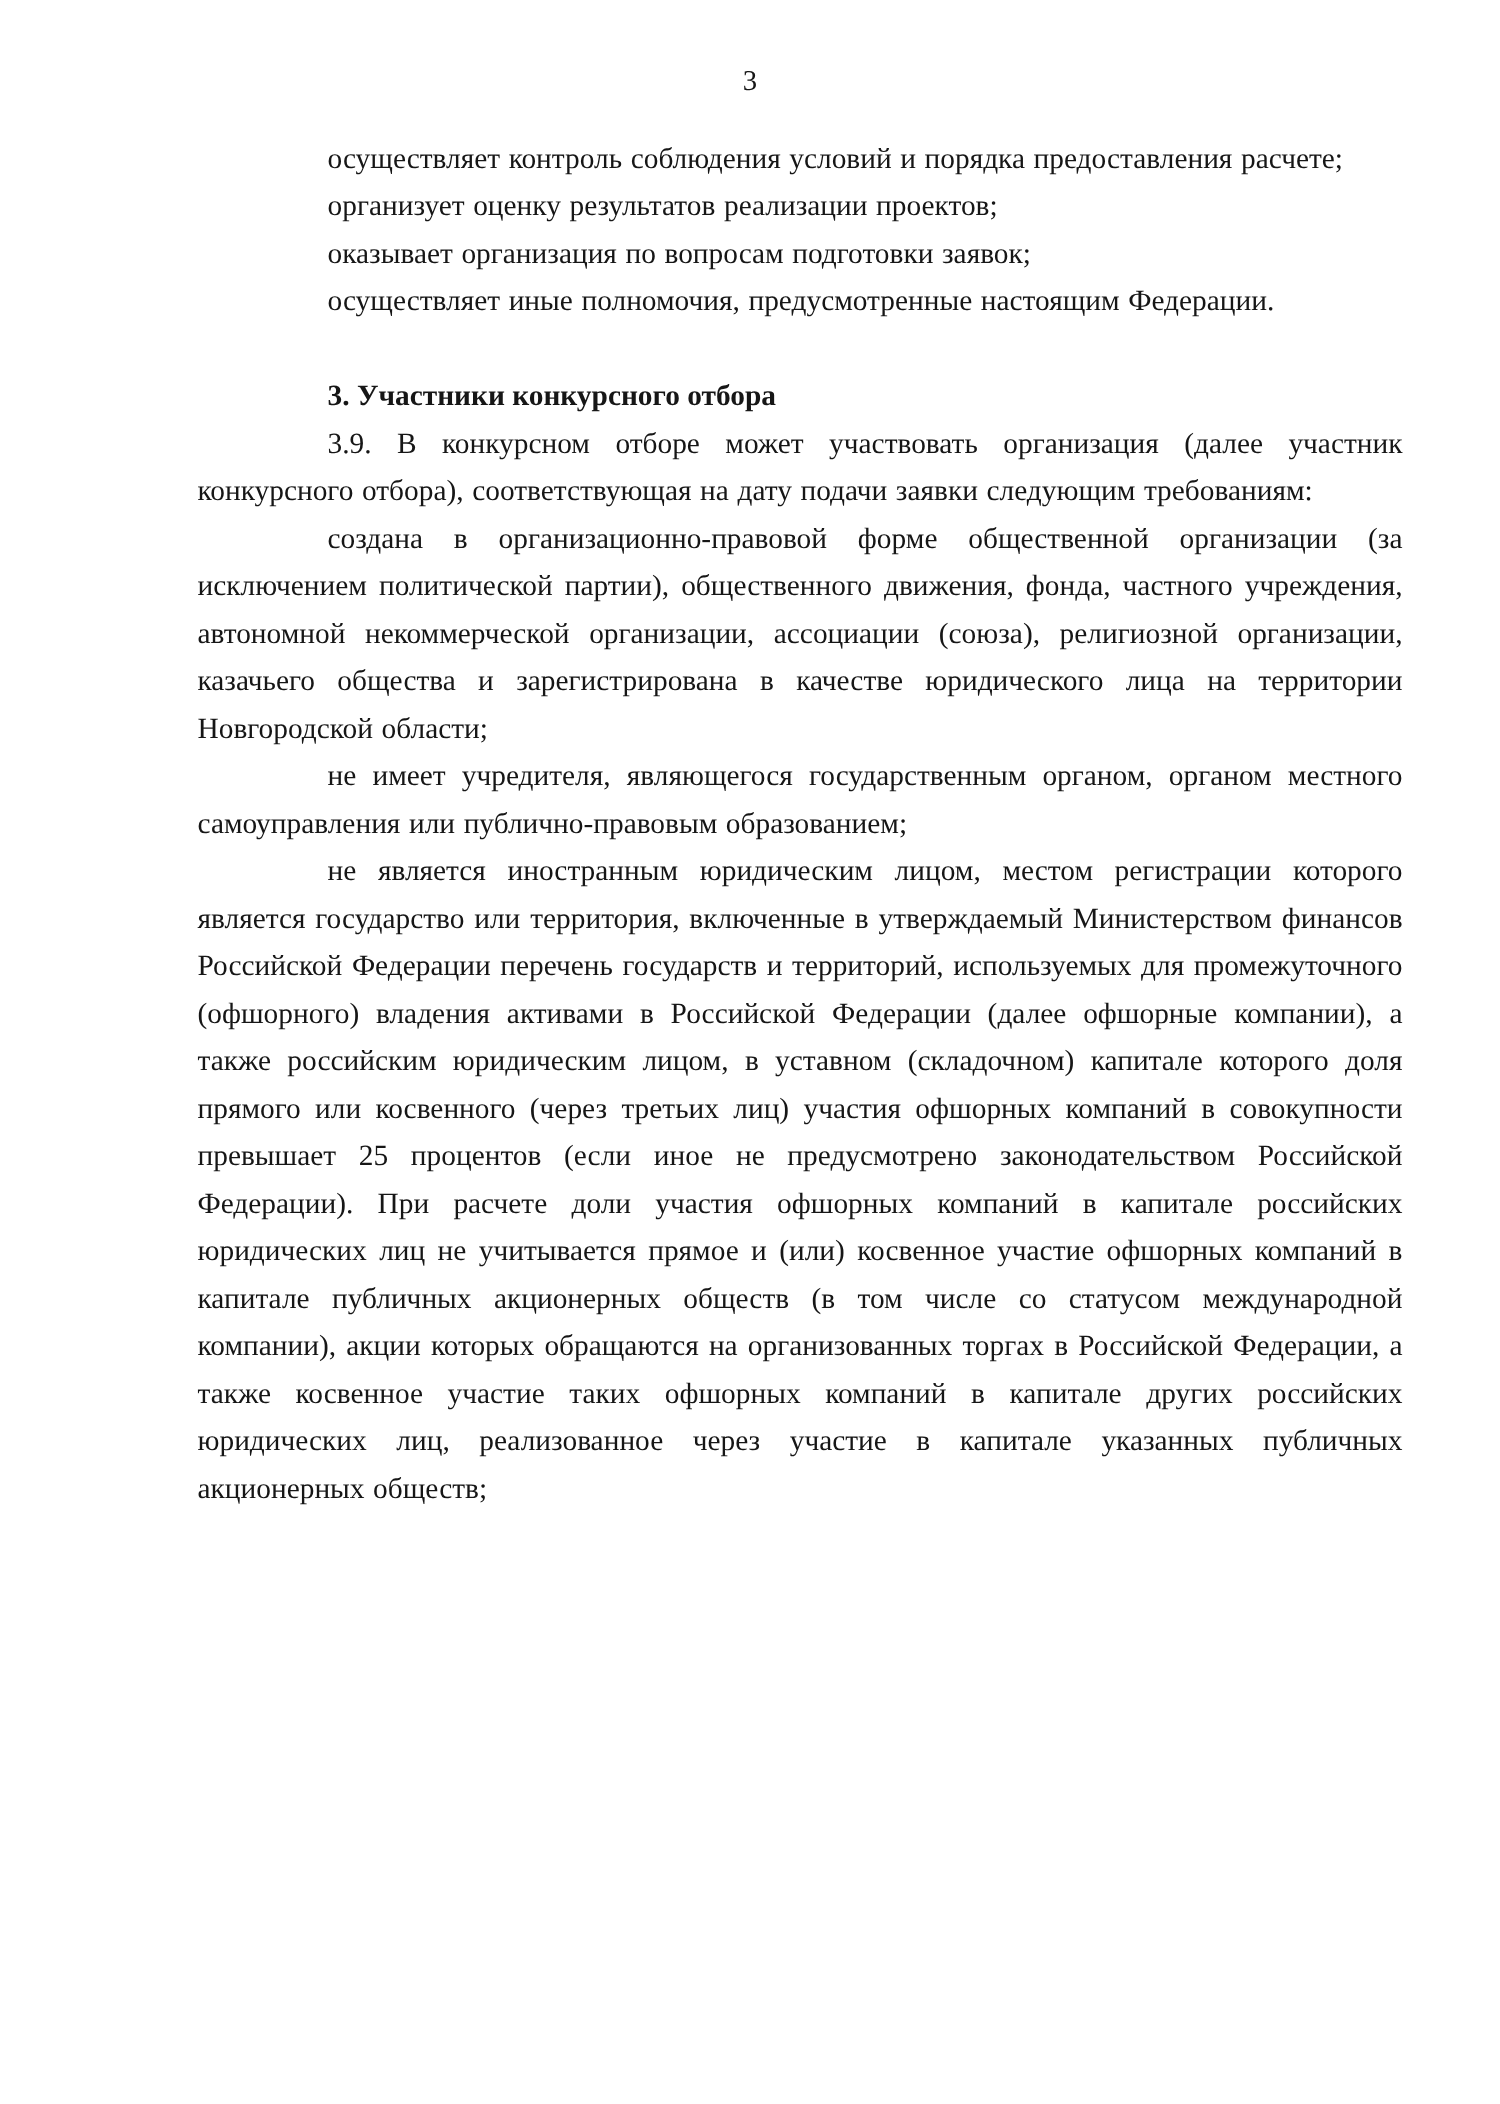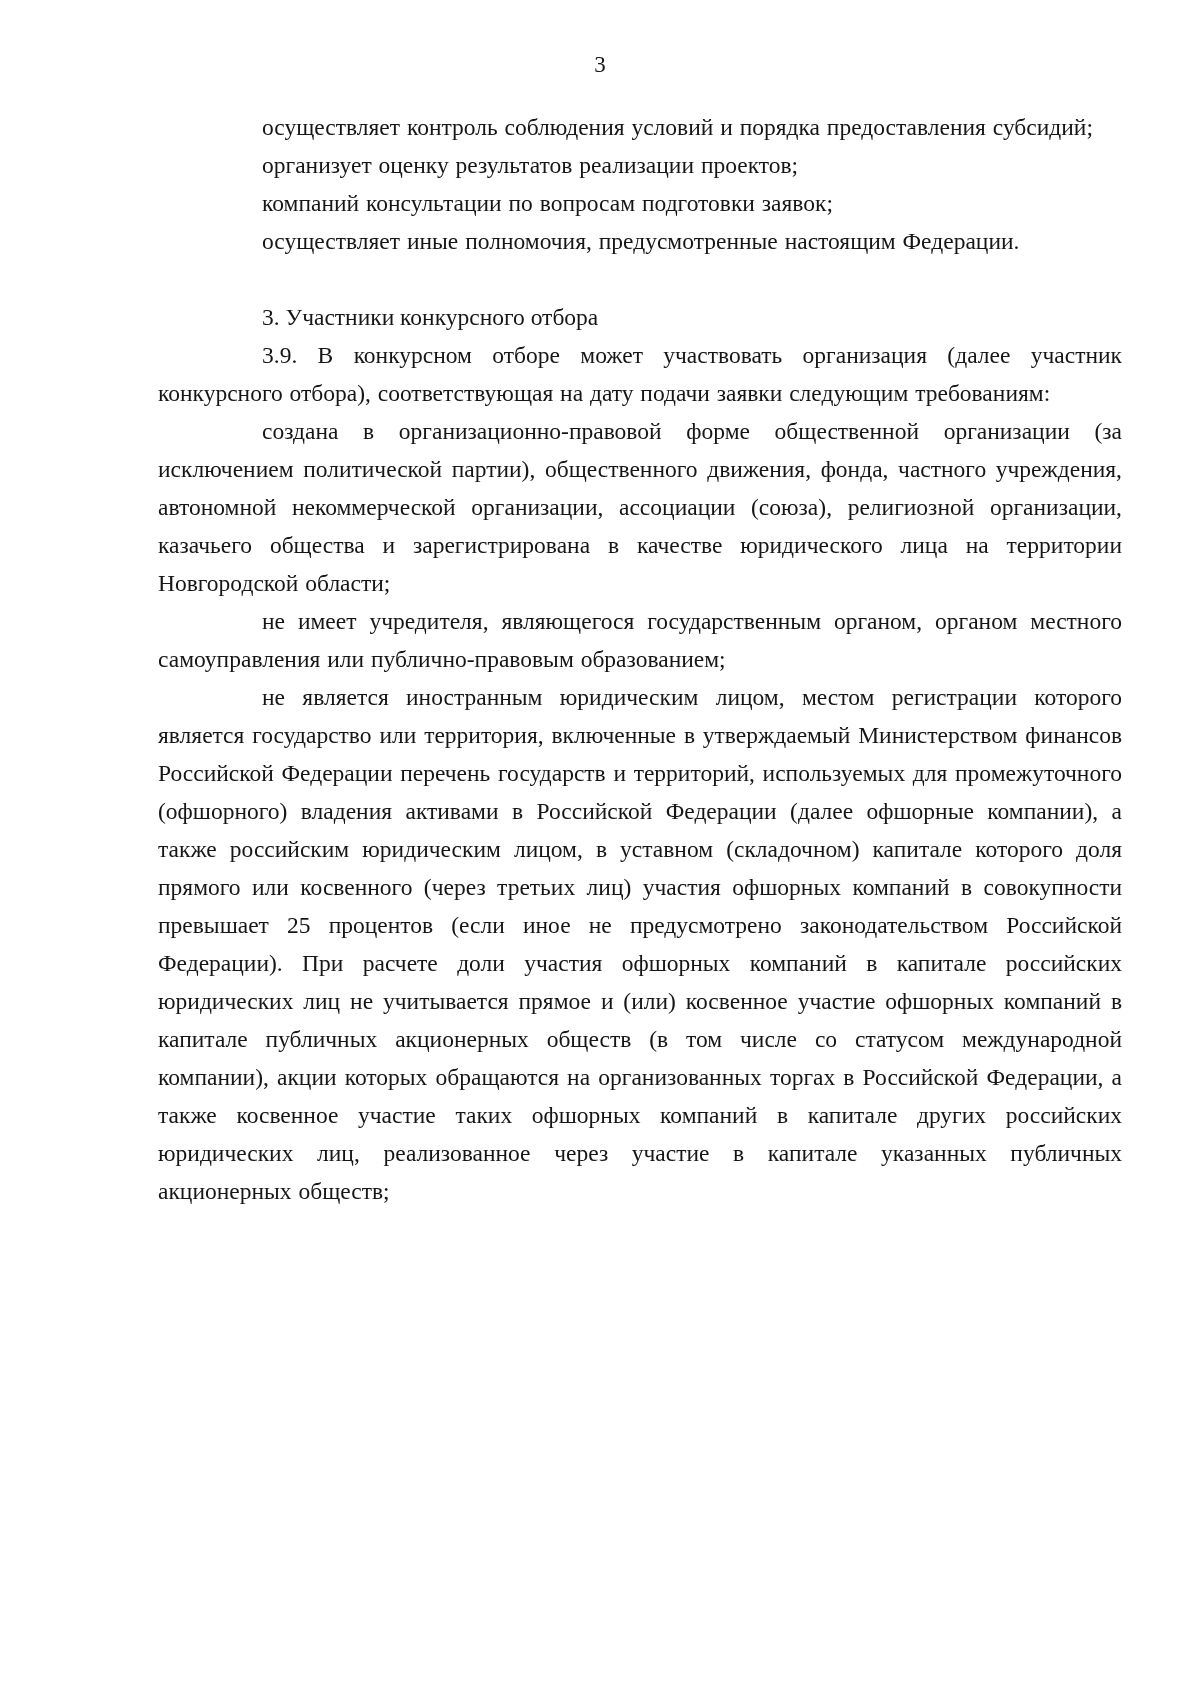--- a/index.html
+++ b/index.html
@@ -32,38 +32,38 @@
   }
   .para {
     margin: 0;
     text-indent: 104px;
     word-spacing: 1px;
   }
   .heading {
     margin: 38px 0 0 0;
     font-size: 23.5px;
     line-height: 38px;
-    font-weight: normal;
+    font-weight: bold;
     text-indent: 104px;
   }
 </style>
 </head>
 <body>
 
 <div class="page">
 
   <div class="page-number">3</div>
 
   <div class="content">
 
-    <p class="para">осуществляет контроль соблюдения условий и порядка предоставления субсидий;</p>
+    <p class="para">осуществляет контроль соблюдения условий и порядка предоставления расчете;</p>
 
     <p class="para">организует оценку результатов реализации проектов;</p>
 
-    <p class="para">компаний консультации по вопросам подготовки заявок;</p>
+    <p class="para">оказывает организация по вопросам подготовки заявок;</p>
 
     <p class="para">осуществляет иные полномочия, предусмотренные настоящим Федерации.</p>
 
     <h2 class="heading">3. Участники конкурсного отбора</h2>
 
     <p class="para">3.9. В конкурсном отборе может участвовать организация (далее участник конкурсного отбора), соответствующая на дату подачи заявки следующим требованиям:</p>
 
     <p class="para">создана в организационно-правовой форме общественной организации (за исключением политической партии), общественного движения, фонда, частного учреждения, автономной некоммерческой организации, ассоциации (союза), религиозной организации, казачьего общества и зарегистрирована в качестве юридического лица на территории Новгородской области;</p>
 
     <p class="para">не имеет учредителя, являющегося государственным органом, органом местного самоуправления или публично-правовым образованием;</p>

